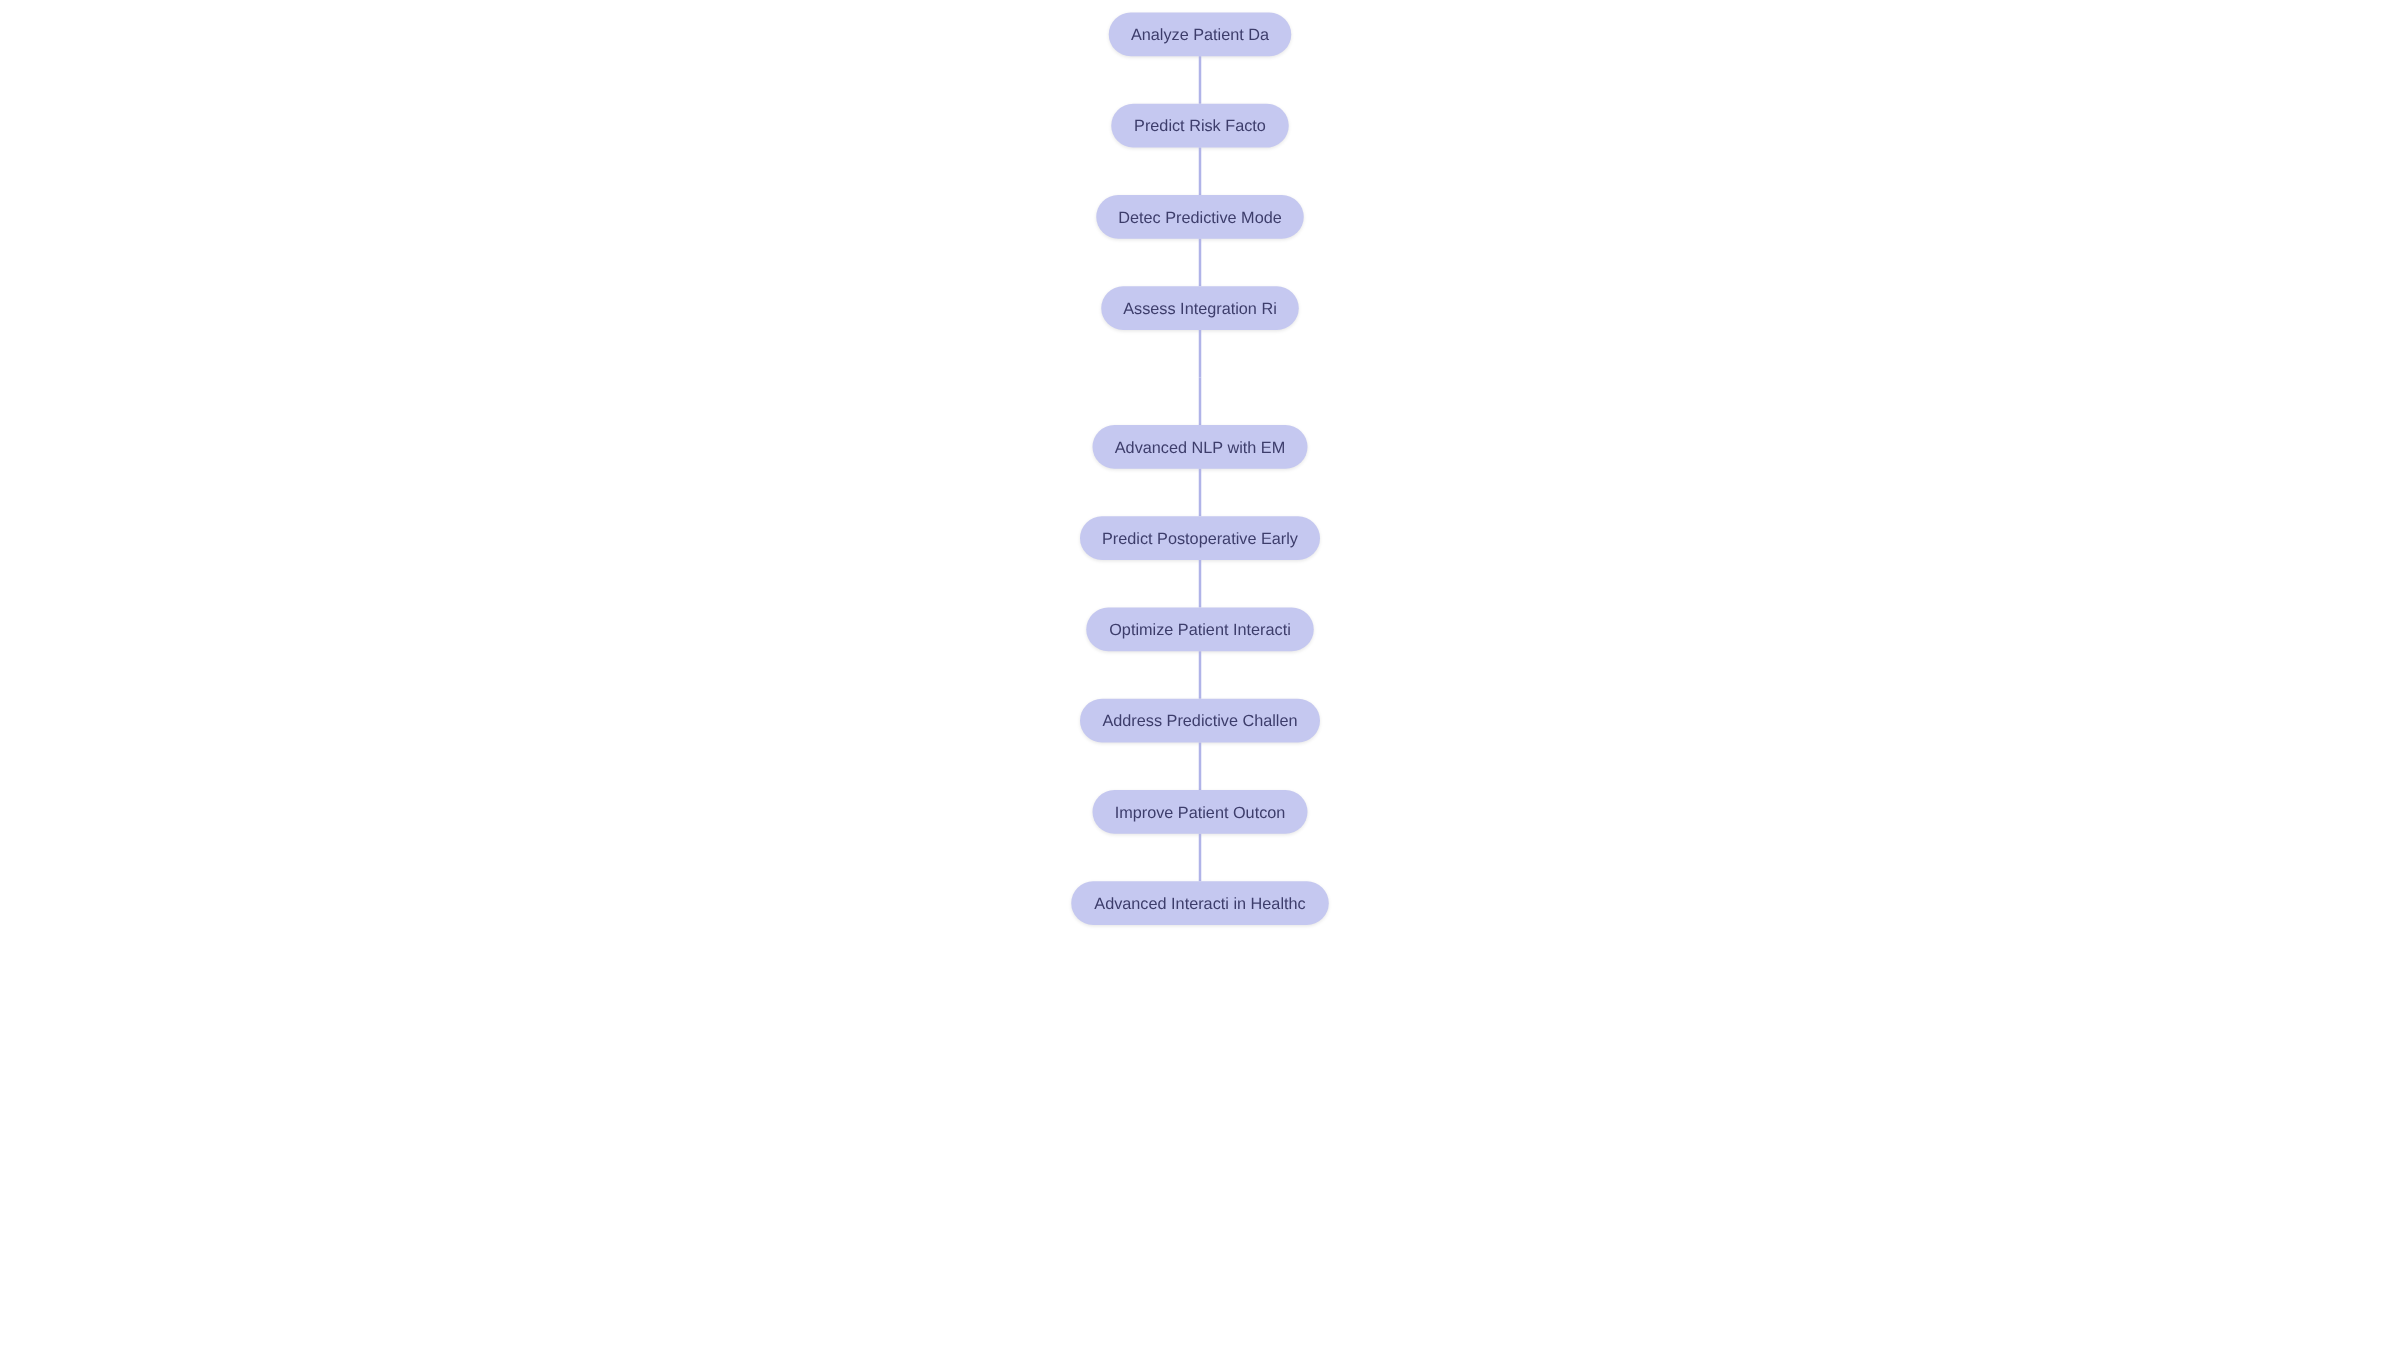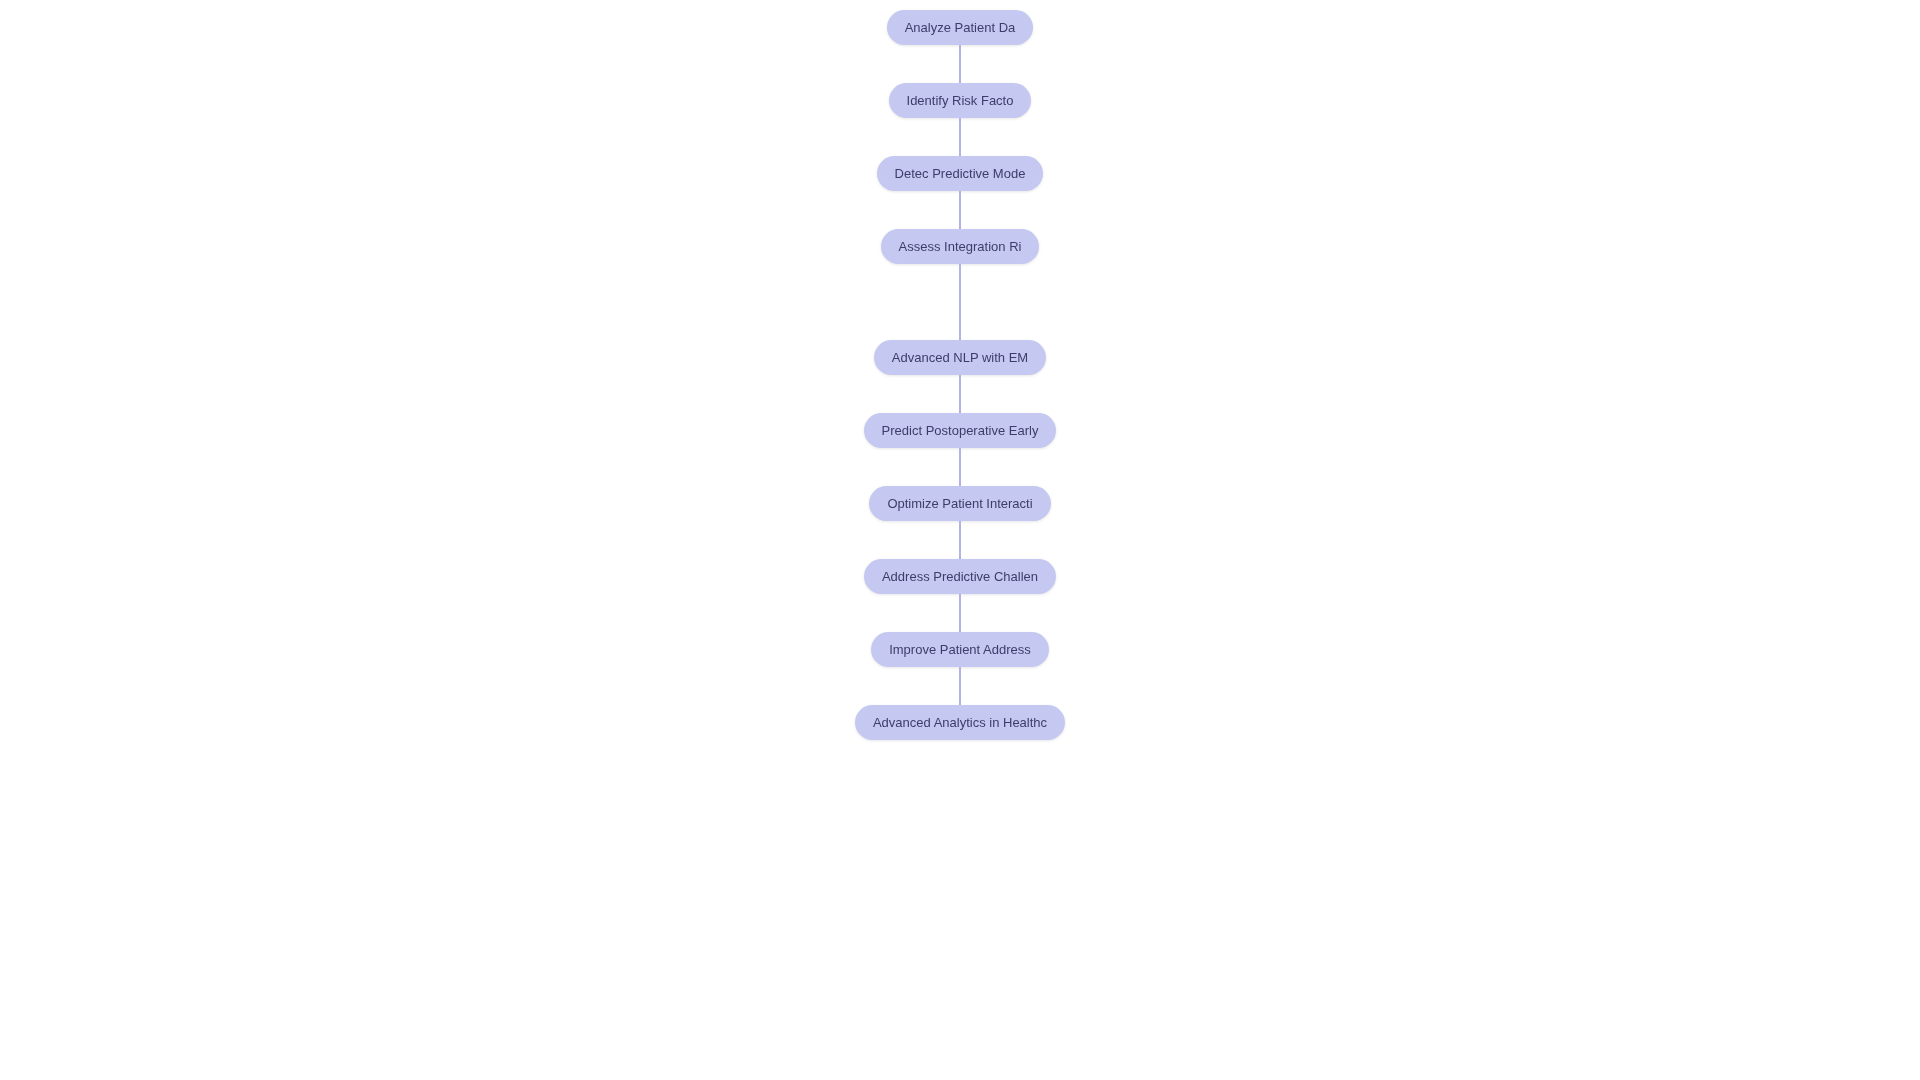--- a/index.html
+++ b/index.html
@@ -48,31 +48,31 @@
       background: #b0b3e8;
       margin: 0 auto;
     }
   </style>
 </head>
 <body>
 
 <div class="diagram-container">
 <div class="node">Analyze Patient Da</div>
     <div class="connector"></div>
-    <div class="node">Identify Risk Facto</div>
+    <div class="node">Predict Risk Facto</div>
     <div class="connector"></div>
     <div class="node">Detec Predictive Mode</div>
     <div class="connector"></div>
     <div class="node">Assess Integration Ri</div>
     <div class="connector"></div>
     <div class="connector"></div>
     <div class="node">Advanced NLP with EM</div>
     <div class="connector"></div>
     <div class="node">Predict Postoperative Early</div>
     <div class="connector"></div>
     <div class="node">Optimize Patient Interacti</div>
     <div class="connector"></div>
     <div class="node">Address Predictive Challen</div>
     <div class="connector"></div>
-    <div class="node">Improve Patient Address</div>
+    <div class="node">Improve Patient Outcon</div>
     <div class="connector"></div>
-    <div class="node">Advanced Analytics in Healthc</div>
+    <div class="node">Advanced Interacti in Healthc</div>
   </div>
 
 </body></html>

